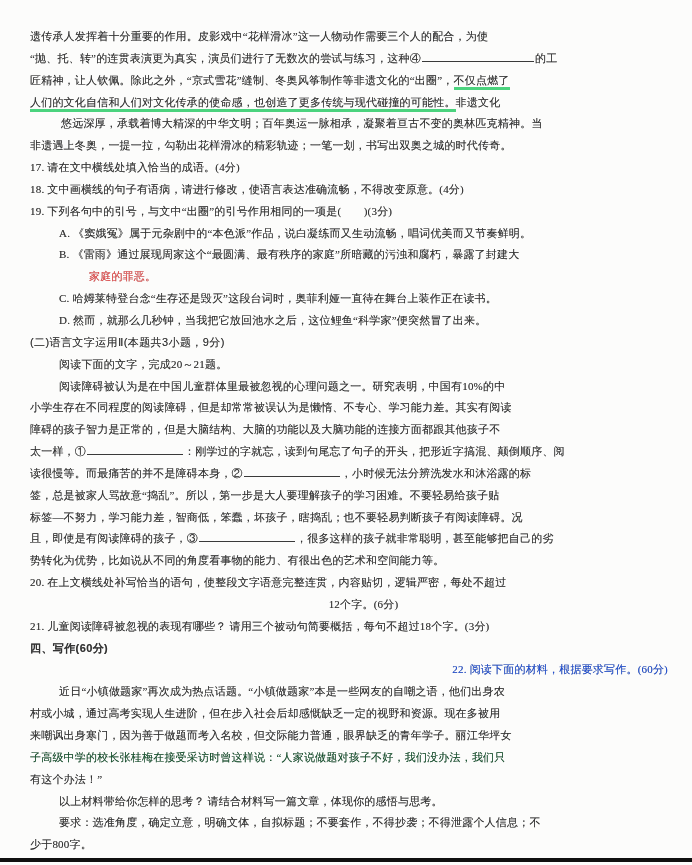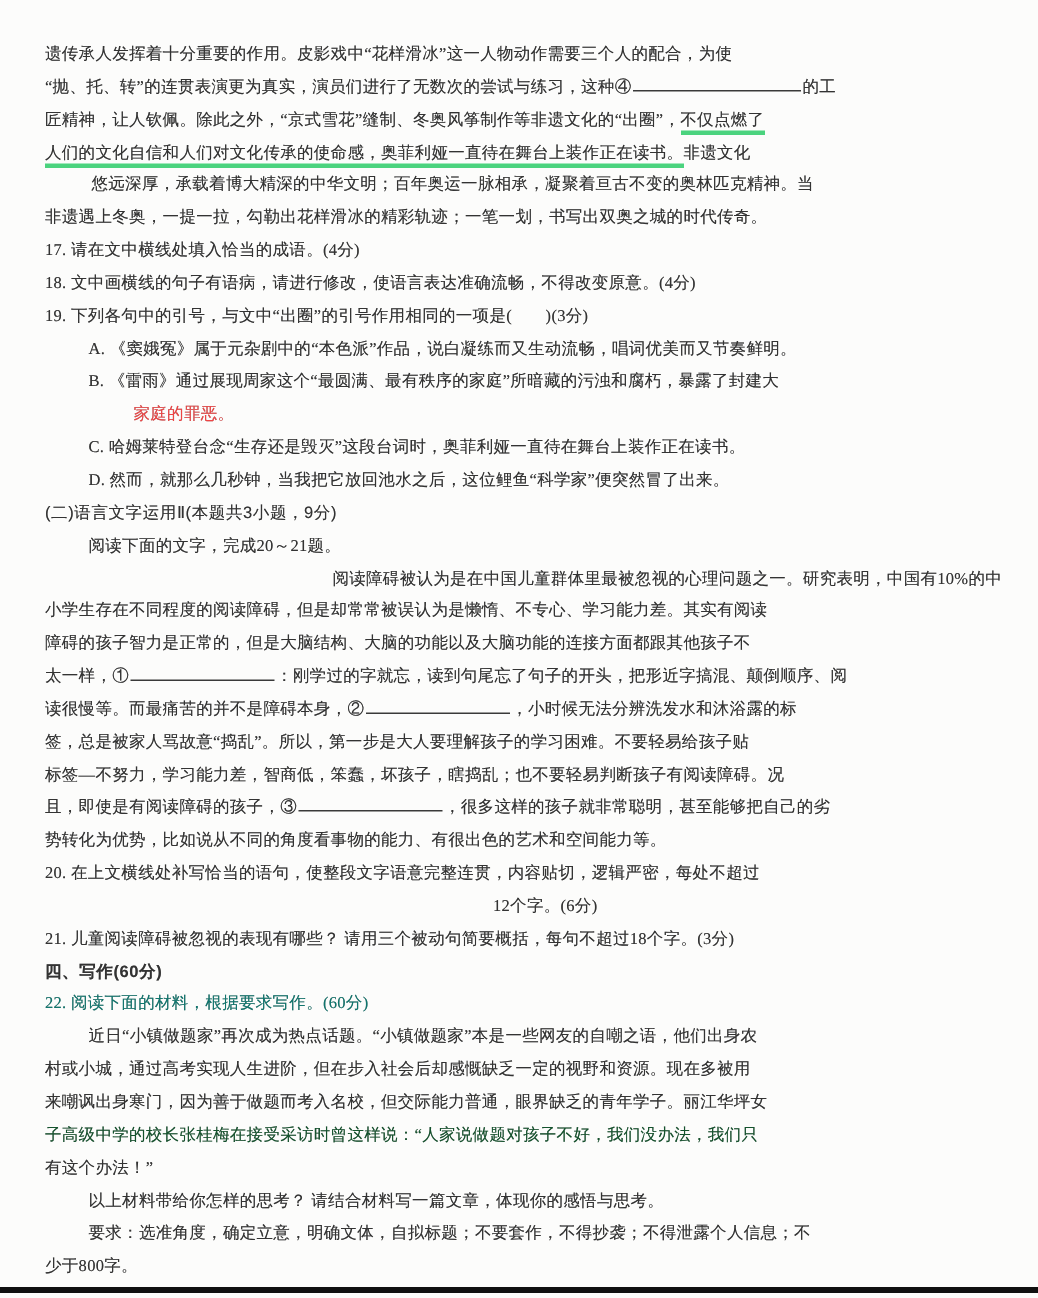--- a/index.html
+++ b/index.html
@@ -54,47 +54,47 @@
   }
 </style>
 </head>
 <body>
 
 <div class="page" style="background: rgb(252, 252, 251);">
   <div class="doc">
       <div class="line indent-0" style="color: rgb(51, 51, 51);"><span>遗传承人发挥着十分重要的作用。皮影戏中“花样滑冰”这一人物动作需要三个人的配合，为使</span></div>
       <div class="line indent-0" style="color: rgb(51, 51, 51);"><span>“抛、托、转”的连贯表演更为真实，演员们进行了无数次的尝试与练习，这种④</span><span class="blank" style="width: 112px;"></span><span>的工</span></div>
       <div class="line indent-0" style="color: rgb(51, 51, 51);"><span>匠精神，让人钦佩。除此之外，“京式雪花”缝制、冬奥风筝制作等非遗文化的“出圈”，</span><span class="green-underline" style="border-bottom-color: rgb(75, 211, 126);">不仅点燃了</span></div>
-      <div class="line indent-0" style="color: rgb(51, 51, 51);"><span class="green-underline" style="border-bottom-color: rgb(75, 211, 126);">人们的文化自信和人们对文化传承的使命感，奥菲利娅一直待在舞台上装作正在读书。</span><span>非遗文化</span></div>
+      <div class="line indent-0" style="color: rgb(51, 51, 51);"><span class="green-underline" style="border-bottom-color: rgb(75, 211, 126);">人们的文化自信和人们对文化传承的使命感，也创造了更多传统与现代碰撞的可能性。</span><span>非遗文化</span></div>
       <div class="line indent-0" style="color: rgb(51, 51, 51); margin-left: 31px;"><span>悠远深厚，承载着博大精深的中华文明；百年奥运一脉相承，凝聚着亘古不变的奥林匹克精神。当</span></div>
       <div class="line indent-0" style="color: rgb(51, 51, 51);"><span>非遗遇上冬奥，一提一拉，勾勒出花样滑冰的精彩轨迹；一笔一划，书写出双奥之城的时代传奇。</span></div>
       <div class="line indent-0" style="color: rgb(51, 51, 51);"><span>17. 请在文中横线处填入恰当的成语。(4分)</span></div>
       <div class="line indent-0" style="color: rgb(51, 51, 51);"><span>18. 文中画横线的句子有语病，请进行修改，使语言表达准确流畅，不得改变原意。(4分)</span></div>
       <div class="line indent-0" style="color: rgb(51, 51, 51);"><span>19. 下列各句中的引号，与文中“出圈”的引号作用相同的一项是(　　)(3分)</span></div>
       <div class="line indent-1" style="color: rgb(51, 51, 51);"><span>A. 《窦娥冤》属于元杂剧中的“本色派”作品，说白凝练而又生动流畅，唱词优美而又节奏鲜明。</span></div>
       <div class="line indent-1" style="color: rgb(51, 51, 51);"><span>B. 《雷雨》通过展现周家这个“最圆满、最有秩序的家庭”所暗藏的污浊和腐朽，暴露了封建大</span></div>
       <div class="line indent-2" style="color: #ef4444;"><span>家庭的罪恶。</span></div>
       <div class="line indent-1" style="color: rgb(51, 51, 51);"><span>C. 哈姆莱特登台念“生存还是毁灭”这段台词时，奥菲利娅一直待在舞台上装作正在读书。</span></div>
       <div class="line indent-1" style="color: rgb(51, 51, 51);"><span>D. 然而，就那么几秒钟，当我把它放回池水之后，这位鲤鱼“科学家”便突然冒了出来。</span></div>
       <div class="line indent-0 heading" style="color: rgb(51, 51, 51);"><span>(二)语言文字运用Ⅱ(本题共3小题，9分)</span></div>
       <div class="line indent-1" style="color: rgb(51, 51, 51);"><span>阅读下面的文字，完成20～21题。</span></div>
-      <div class="line indent-1" style="color: rgb(51, 51, 51); text-align: right;"><span>阅读障碍被认为是在中国儿童群体里最被忽视的心理问题之一。研究表明，中国有10%的中</span></div>
+      <div class="line indent-1" style="color: rgb(51, 51, 51);"><span>阅读障碍被认为是在中国儿童群体里最被忽视的心理问题之一。研究表明，中国有10%的中</span></div>
       <div class="line indent-0" style="color: rgb(51, 51, 51);"><span>小学生存在不同程度的阅读障碍，但是却常常被误认为是懒惰、不专心、学习能力差。其实有阅读</span></div>
       <div class="line indent-0" style="color: rgb(51, 51, 51);"><span>障碍的孩子智力是正常的，但是大脑结构、大脑的功能以及大脑功能的连接方面都跟其他孩子不</span></div>
       <div class="line indent-0" style="color: rgb(51, 51, 51);"><span>太一样，①</span><span class="blank" style="width: 96px;"></span><span>：刚学过的字就忘，读到句尾忘了句子的开头，把形近字搞混、颠倒顺序、阅</span></div>
       <div class="line indent-0" style="color: rgb(51, 51, 51);"><span>读很慢等。而最痛苦的并不是障碍本身，②</span><span class="blank" style="width: 96px;"></span><span>，小时候无法分辨洗发水和沐浴露的标</span></div>
       <div class="line indent-0" style="color: rgb(51, 51, 51);"><span>签，总是被家人骂故意“捣乱”。所以，第一步是大人要理解孩子的学习困难。不要轻易给孩子贴</span></div>
       <div class="line indent-0" style="color: rgb(51, 51, 51);"><span>标签—不努力，学习能力差，智商低，笨蠢，坏孩子，瞎捣乱；也不要轻易判断孩子有阅读障碍。况</span></div>
       <div class="line indent-0" style="color: rgb(51, 51, 51);"><span>且，即使是有阅读障碍的孩子，③</span><span class="blank" style="width: 96px;"></span><span>，很多这样的孩子就非常聪明，甚至能够把自己的劣</span></div>
       <div class="line indent-0" style="color: rgb(51, 51, 51);"><span>势转化为优势，比如说从不同的角度看事物的能力、有很出色的艺术和空间能力等。</span></div>
       <div class="line indent-0" style="color: rgb(51, 51, 51);"><span>20. 在上文横线处补写恰当的语句，使整段文字语意完整连贯，内容贴切，逻辑严密，每处不超过</span></div>
       <div class="line indent-1" style="color: rgb(51, 51, 51); text-align: center;"><span>12个字。(6分)</span></div>
       <div class="line indent-0" style="color: rgb(51, 51, 51);"><span>21. 儿童阅读障碍被忽视的表现有哪些？ 请用三个被动句简要概括，每句不超过18个字。(3分)</span></div>
       <div class="line indent-0 heading bold" style="color: rgb(51, 51, 51);"><span>四、写作(60分)</span></div>
-      <div class="line indent-0" style="color: #0f766e;"><span>22. 阅读下面的材料，根据要求写作。(60分)</span></div>
+      <div class="line indent-0" style="color: #1d4ed8; text-align: right;"><span>22. 阅读下面的材料，根据要求写作。(60分)</span></div>
       <div class="line indent-1" style="color: rgb(51, 51, 51);"><span>近日“小镇做题家”再次成为热点话题。“小镇做题家”本是一些网友的自嘲之语，他们出身农</span></div>
       <div class="line indent-0" style="color: rgb(51, 51, 51);"><span>村或小城，通过高考实现人生进阶，但在步入社会后却感慨缺乏一定的视野和资源。现在多被用</span></div>
       <div class="line indent-0" style="color: rgb(51, 51, 51);"><span>来嘲讽出身寒门，因为善于做题而考入名校，但交际能力普通，眼界缺乏的青年学子。丽江华坪女</span></div>
       <div class="line indent-0" style="color: #14532d;"><span>子高级中学的校长张桂梅在接受采访时曾这样说：“人家说做题对孩子不好，我们没办法，我们只</span></div>
       <div class="line indent-0" style="color: rgb(51, 51, 51);"><span>有这个办法！”</span></div>
       <div class="line indent-1" style="color: rgb(51, 51, 51);"><span>以上材料带给你怎样的思考？ 请结合材料写一篇文章，体现你的感悟与思考。</span></div>
       <div class="line indent-1" style="color: rgb(51, 51, 51);"><span>要求：选准角度，确定立意，明确文体，自拟标题；不要套作，不得抄袭；不得泄露个人信息；不</span></div>
       <div class="line indent-0" style="color: rgb(51, 51, 51);"><span>少于800字。</span></div>
     </div>
   <div class="bottom-bar" style="background: rgb(16, 16, 16);"></div>

